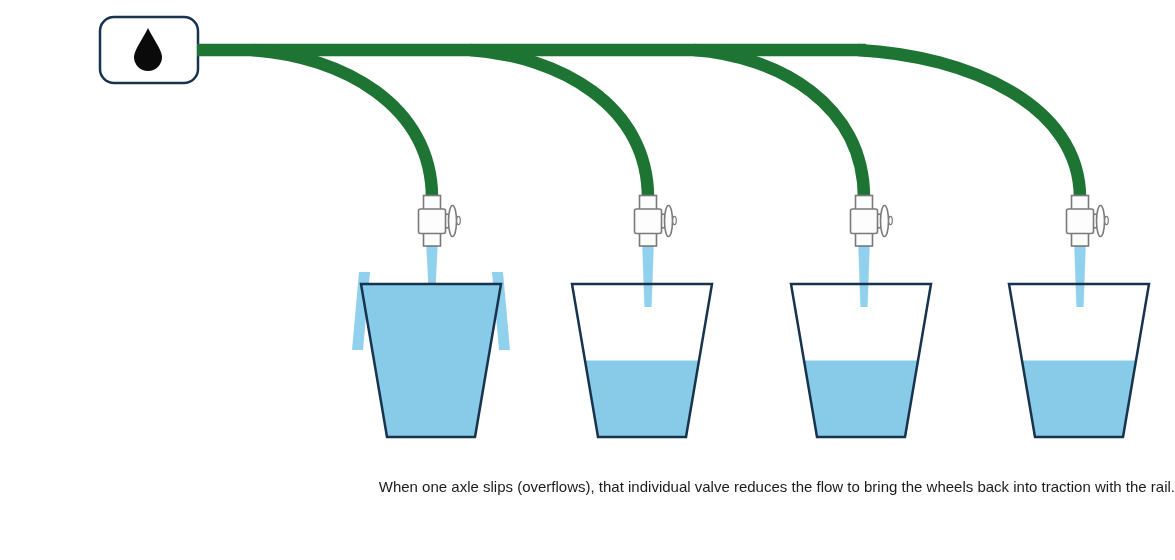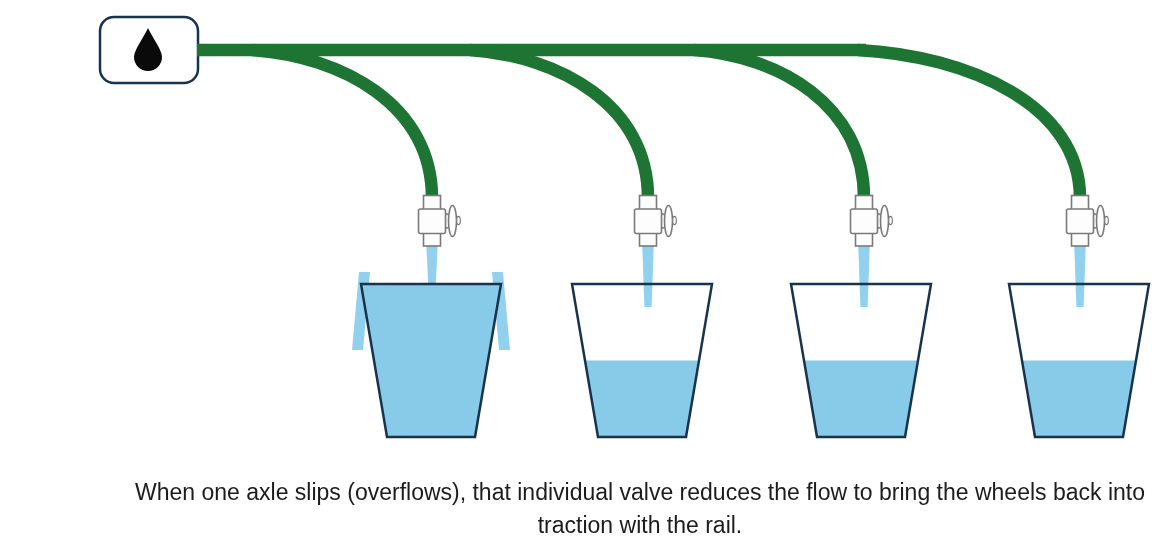--- a/index.html
+++ b/index.html
@@ -16,22 +16,22 @@
     left: 0; top: 0;
     width: 1175px;
     height: 560px;
     display: block;
   }
   .caption {
     position: absolute;
     left: 105px;
     top: 476px;
     width: 1070px;
-    text-align: center;
-    font-size: 23px;
+    text-align: right;
+    font-size: 15px;
     line-height: 1.43;
     color: #1c1c1c;
     font-family: "Liberation Sans", sans-serif;
   }
 </style>
 </head>
 <body>
 
 <div class="stage">
   <svg id="diagram" xmlns="http://www.w3.org/2000/svg" viewBox="0 0 1175 560">

